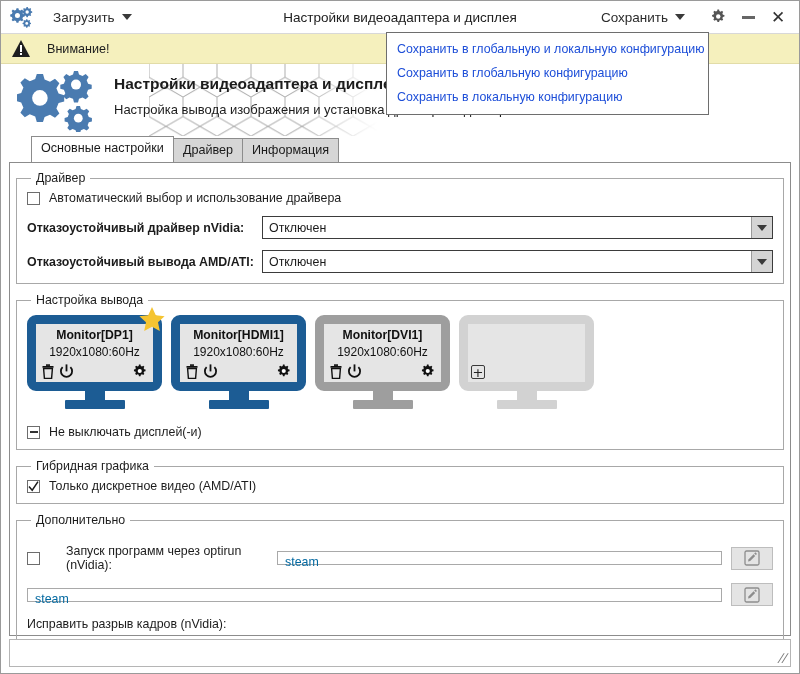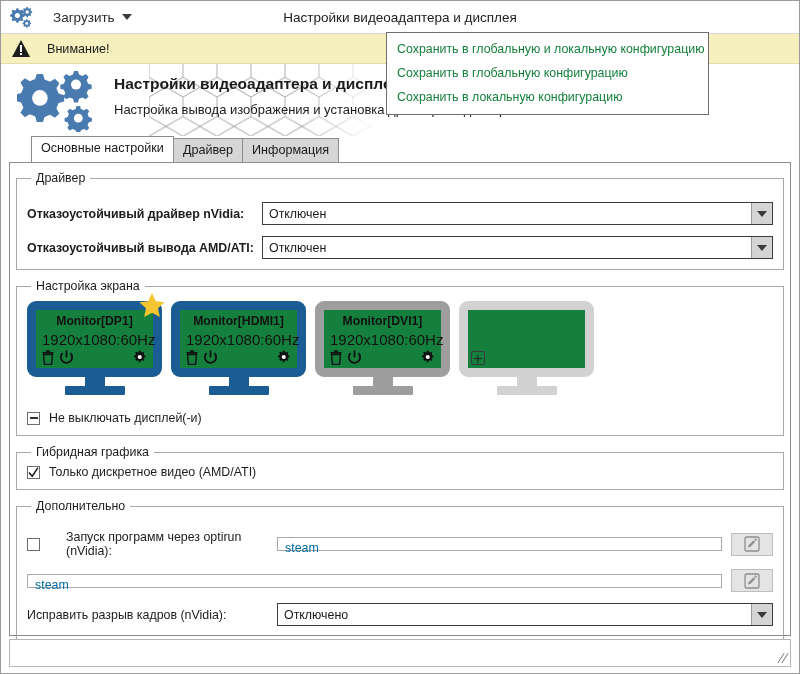--- a/index.html
+++ b/index.html
@@ -74,21 +74,21 @@
     position: absolute;
     left: 385px; top: 31px;
     width: 323px;
     background: #ffffff;
     border: 1px solid #6e6e6e;
     z-index: 40;
     padding: 4px 0 5px 0;
   }
   .dropdown-item {
     font-size: 12.4px;
-    color: #15803d;
+    color: #1d4ed8;
     padding: 5px 8px 5px 10px;
     white-space: nowrap;
     cursor: default;
   }
 
   
   .warnbar {
     position: relative;
     height: 30px;
     background: #f5f0bd;
@@ -224,32 +224,32 @@
   .driver-row .lbl { width: 235px; flex: none; font-weight: bold; }
   .driver-row .combo { flex: 1; }
 
   
   .monitors { display: flex; gap: 9px; margin-top: 2px; }
   .mon { position: relative; width: 135px; }
   .mon-screen {
     height: 76px;
     border: 9px solid #1c5c94;
     border-radius: 9px;
-    background: #15803d;
+    background: #e5e5e5;
     padding: 4px 6px 0 6px;
     position: relative;
   }
   .mon.inactive .mon-screen { border-color: #9e9e9e; }
   .mon.empty .mon-screen { border-color: #d2d2d2; }
   .mon-name {
     font-size: 12.2px; font-weight: bold;
     color: #111; text-align: center;
   }
   .mon-res {
-    font-size: 15px; color: #111;
+    font-size: 12px; color: #111;
     text-align: center; margin-top: 3px;
   }
   .mon-icons {
     position: absolute; left: 5px; right: 6px; bottom: 3px;
     display: flex; align-items: center;
   }
   .mic { color: #111; cursor: default; display:flex; align-items:center; }
   .mic.trash { margin-right: 4px; }
   .mic.gearm { margin-left: auto; }
   .mon-neck {
@@ -336,20 +336,40 @@
       </svg>
     </div>
 
     <div class="menu-btn">
       <span>Загрузить</span>
       <span class="caret"></span>
     </div>
 
     <div class="title-center">Настройки видеоадаптера и дисплея</div>
 
+    <div class="title-right">
+      <div class="save-btn">
+        <span>Сохранить</span>
+        <span class="caret"></span>
+      </div>
+      <div class="tb-icon gear">
+        <svg width="16" height="16" viewBox="0 0 16 16">
+            <g fill="#555">
+          <path d="M9.1 0.6l.28 1.5 1.3.54 1.3-.8 1.2 1.2-.8 1.3.54 1.3 1.5.28v1.7l-1.5.28-.54 1.3.8 1.3-1.2 1.2-1.3-.8-1.3.54-.28 1.5H7.4l-.28-1.5-1.3-.54-1.3.8-1.2-1.2.8-1.3-.54-1.3-1.5-.28V5.9l1.5-.28.54-1.3-.8-1.3 1.2-1.2 1.3.8 1.3-.54L7.4.6z"></path>
+          <circle cx="8.25" cy="7.45" r="2.2" fill="#fff"></circle>
+        </g>
+          </svg>
+      </div>
+      <div class="tb-icon">
+        <span class="min-bar"></span>
+      </div>
+      <div class="tb-icon" style="margin-right:6px;">
+        <span class="close-x">✕</span>
+      </div>
+    </div>
   </div>
 
   <div class="dropdown">
     <div class="dropdown-item">Сохранить в глобальную и локальную конфигурацию</div>
     <div class="dropdown-item">Сохранить в глобальную конфигурацию</div>
     <div class="dropdown-item">Сохранить в локальную конфигурацию</div>
   </div>
 
   <div class="warnbar">
     <svg width="20" height="19" viewBox="0 0 20 19">
@@ -392,20 +412,24 @@
   <div class="tabstrip">
     <div class="tab active">Основные настройки</div>
     <div class="tab">Драйвер</div>
     <div class="tab">Информация</div>
   </div>
 
   <div class="panel">
 
     <fieldset class="grp">
       <legend>Драйвер</legend>
+      <div class="cb-row">
+        <span class="cb"></span>
+        <span class="lbl">Автоматический выбор и использование драйвера</span>
+      </div>
 
       <div class="driver-row">
         <span class="lbl">Отказоустойчивый драйвер nVidia:</span>
         <div class="combo">
           <span class="val">Отключен</span>
           <span class="arrowbox">
               <span class="arr-down"></span>
             </span>
         </div>
       </div>
@@ -415,21 +439,21 @@
         <div class="combo">
           <span class="val">Отключен</span>
           <span class="arrowbox">
               <span class="arr-down"></span>
             </span>
         </div>
       </div>
     </fieldset>
 
     <fieldset class="grp">
-      <legend>Настройка экрана</legend>
+      <legend>Настройка вывода</legend>
 
       <div class="monitors">
 
         <div class="mon">
           <svg class="star" width="28" height="27" viewBox="0 0 28 27">
             <polygon points="14,1 17.8,9.2 26.6,10.2 20,16.2 21.8,25 14,20.7 6.2,25 8,16.2 1.4,10.2 10.2,9.2" fill="#f5c431"></polygon>
           </svg>
           <div class="mon-screen">
             <div class="mon-name">Monitor[DP1]</div>
             <div class="mon-res">1920x1080:60Hz</div>
@@ -585,26 +609,20 @@
           <svg width="16" height="16" viewBox="0 0 16 16">
             <rect x="1" y="1" width="14" height="14" rx="1.5" fill="none" stroke="#8d8d8d" stroke-width="1.3"></rect>
             <path d="M4 11.5l.6-2.2 5-5 1.6 1.6-5 5z" fill="#8d8d8d"></path>
             <path d="M10.2 3.5l1.2-1.2 1.6 1.6-1.2 1.2z" fill="#8d8d8d"></path>
           </svg>
         </span>
       </div>
 
       <div class="adv-combo-row">
         <span class="lbl">Исправить разрыв кадров (nVidia):</span>
-        <div class="combo">
-          <span class="val">Отключено</span>
-          <span class="arrowbox">
-              <span class="arr-down"></span>
-            </span>
-        </div>
       </div>
     </fieldset>
 
   </div>
 
   <div class="statusbar">
     <span class="grip">//</span>
   </div>
 
 </div>

